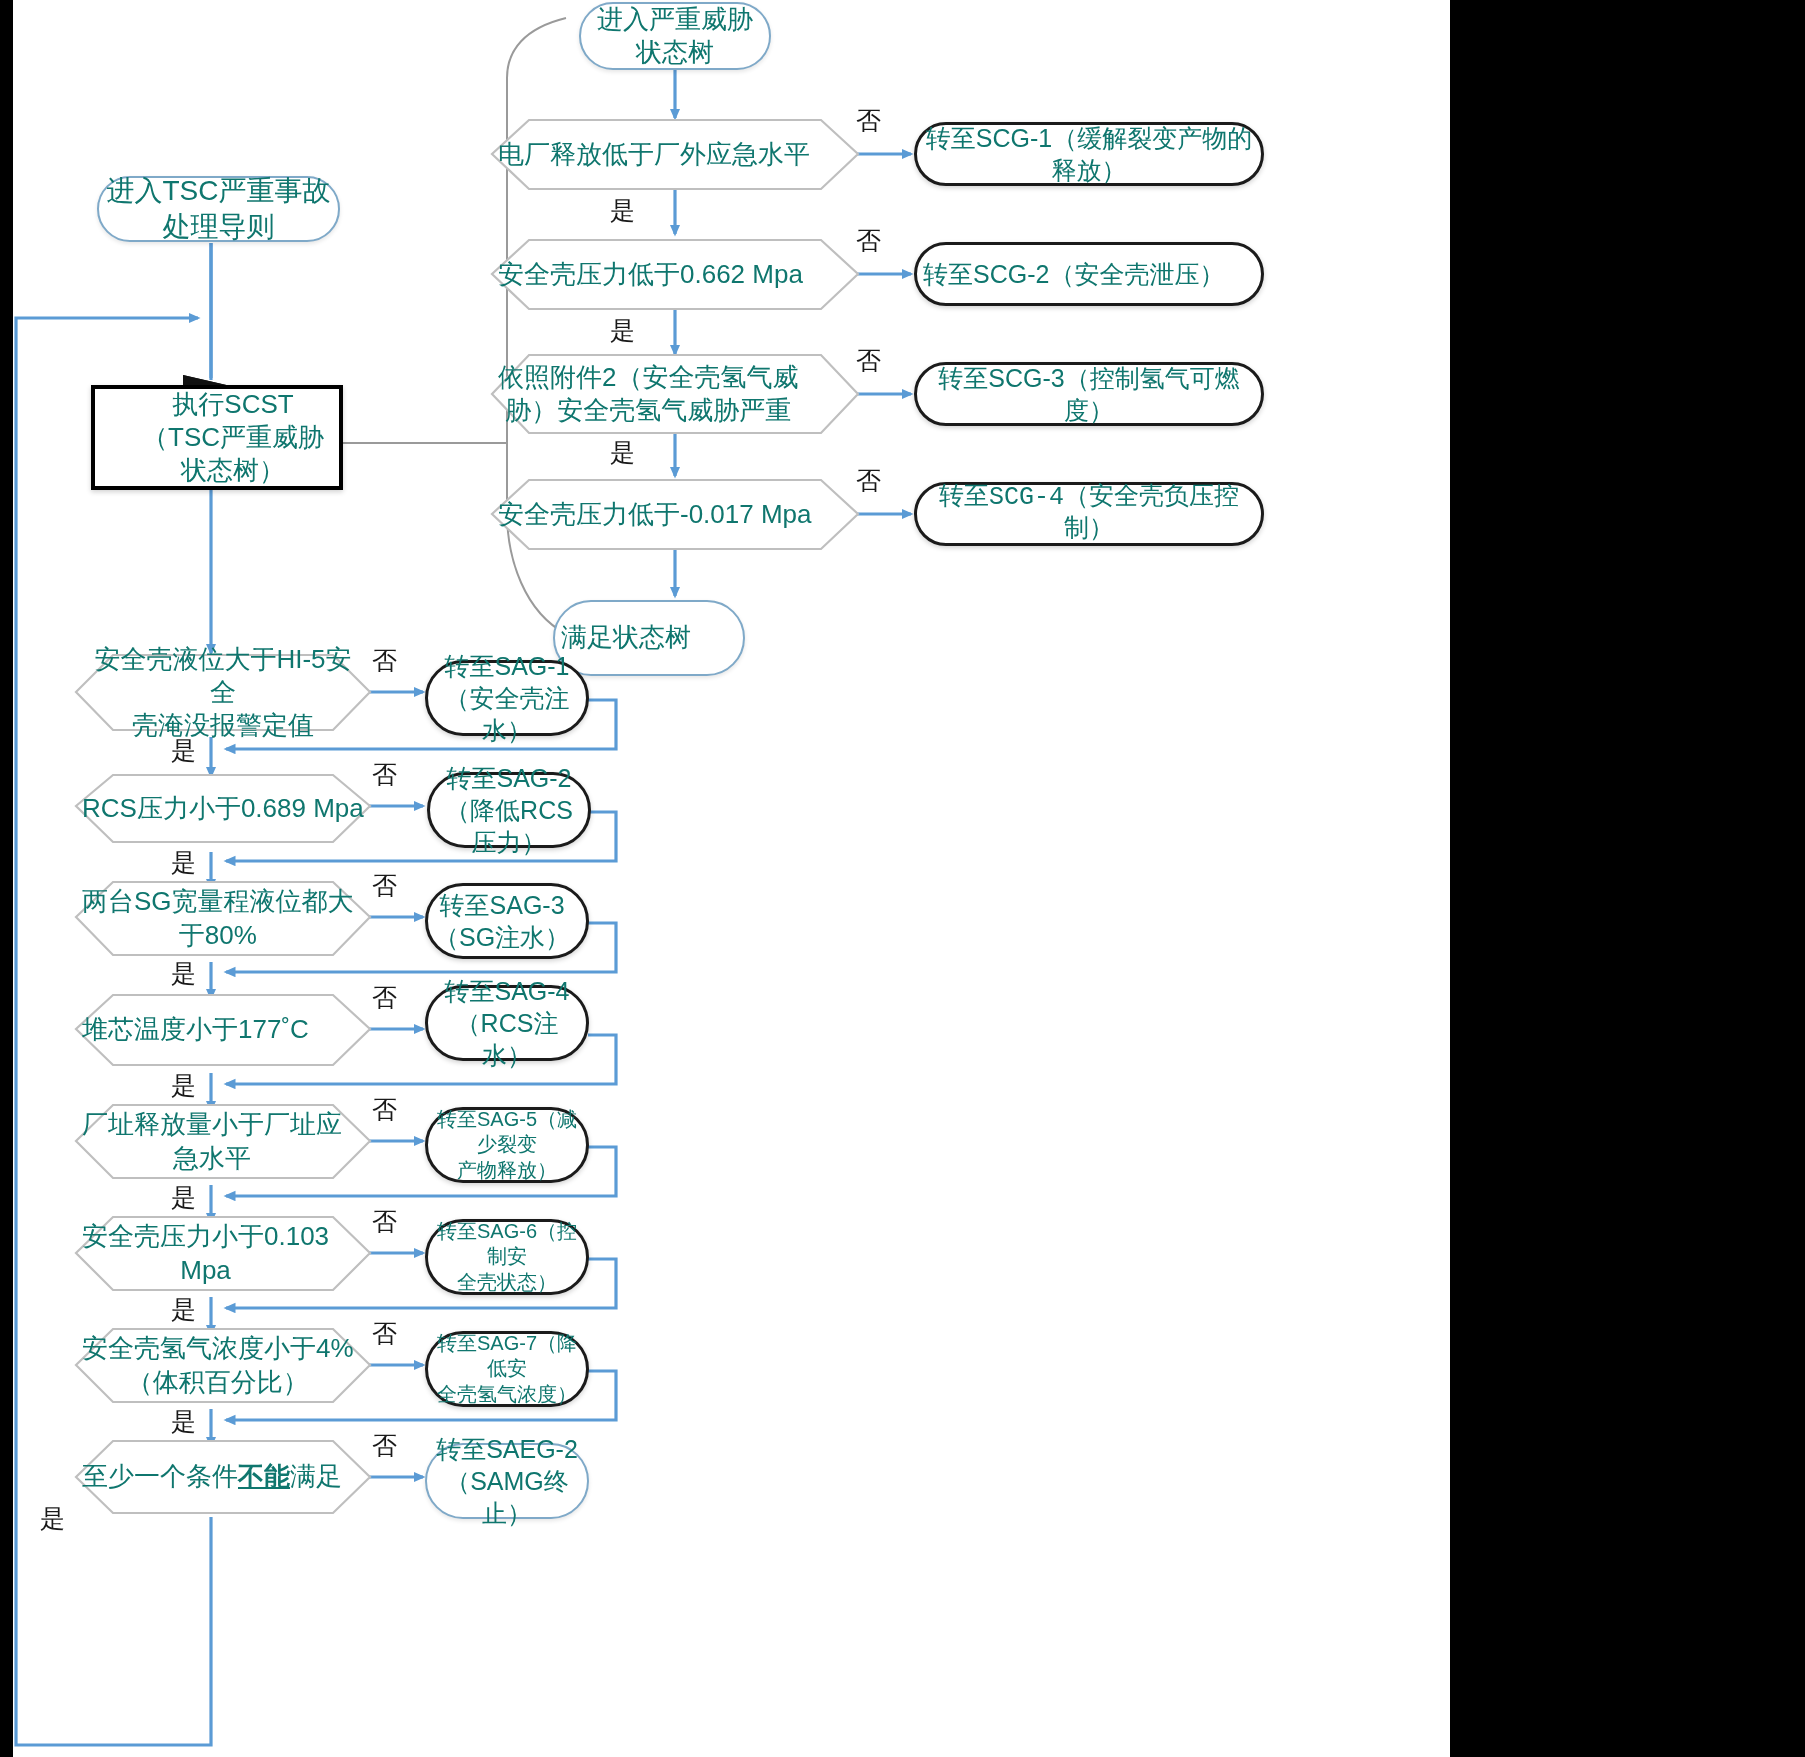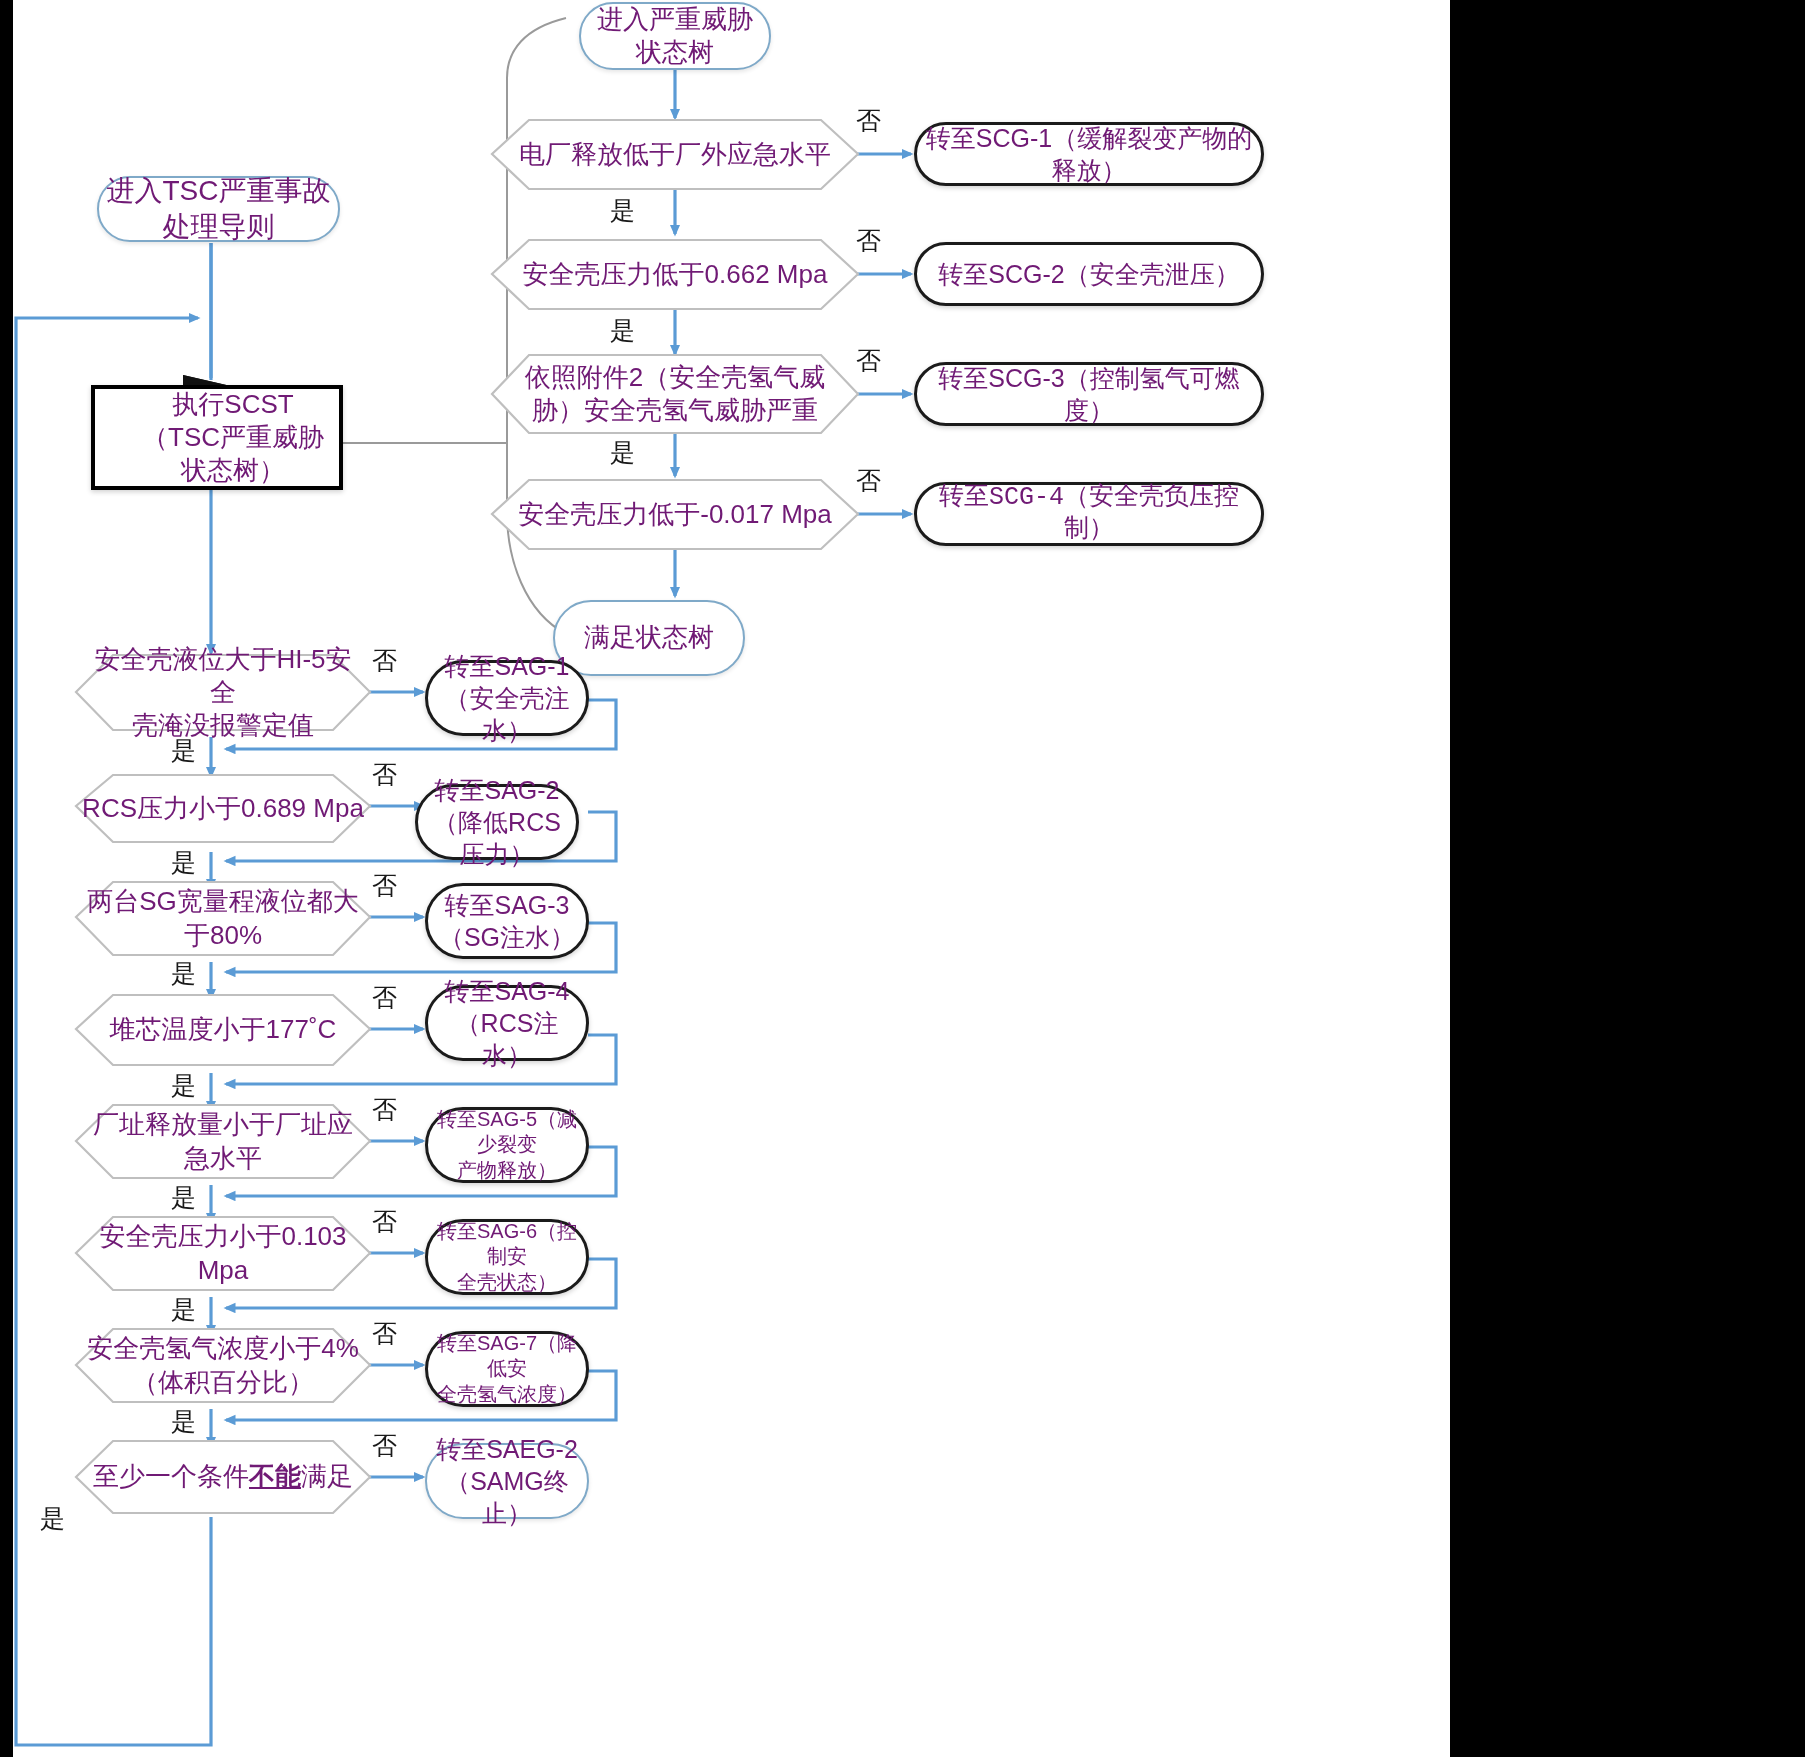--- a/index.html
+++ b/index.html
@@ -1,22 +1,22 @@
 <!DOCTYPE html>
 <html><head>
 <meta charset="utf-8">
 <style>
   html,body{margin:0;padding:0;background:#000;}
   #stage{position:relative;width:1805px;height:1757px;background:#000;overflow:hidden;
          font-family:"Liberation Sans","DejaVu Sans",sans-serif;}
   #canvas{position:absolute;left:13px;top:0;width:1437px;height:1757px;background:#fff;}
   svg.layer{position:absolute;left:0;top:0;width:1437px;height:1757px;overflow:visible;pointer-events:none;}
 
-  .node{position:absolute;box-sizing:border-box;display:flex;align-items:center;justify-content:center;
-        text-align:center;color:#701a75;background:#fff;}
+  .node{position:absolute;box-sizing:border-box;display:flex;align-items:center;justify-content:flex-start;
+        text-align:center;color:#0f766e;background:#fff;}
   .node .tx{display:block;line-height:1.28;padding:0 6px;}
 
   
   .term-blue{border:2.5px solid #7fa9c8;border-radius:999px;box-shadow:0 2px 4px rgba(0,0,0,.10);}
   
   .term-black{border:3px solid #1b1b1b;border-radius:999px;box-shadow:0 2px 5px rgba(0,0,0,.18);}
   
   .rect-black{border:4px solid #000;box-shadow:0 2px 5px rgba(0,0,0,.18);padding-left:32px;}
 
   .hex{background:transparent;border:none;}
@@ -214,21 +214,21 @@
     <div class="node hex" style="left:63px;top:1441px;width:294px;height:72px;font-size:26px;">
       <span class="tx"><span>至少一个条件</span><span class="u">不能</span><span>满足</span></span>
     </div>
 
     <div class="node term-black" style="left:412px;top:660px;width:164px;height:76px;font-size:25px;">
       <span class="tx">
         <span>转至SAG-1</span><br>
         <span>（安全壳注水）</span>
       </span>
     </div>
-    <div class="node term-black" style="left:402px;top:772px;width:164px;height:76px;font-size:25px;margin-top:12px;">
+    <div class="node term-black" style="left:414px;top:772px;width:164px;height:76px;font-size:25px;">
       <span class="tx">
         <span>转至SAG-2</span><br>
         <span>（降低RCS压力）</span>
       </span>
     </div>
     <div class="node term-black" style="left:412px;top:883px;width:164px;height:76px;font-size:25px;">
       <span class="tx">
         <span>转至SAG-3</span><br>
         <span>（SG注水）</span>
       </span>

